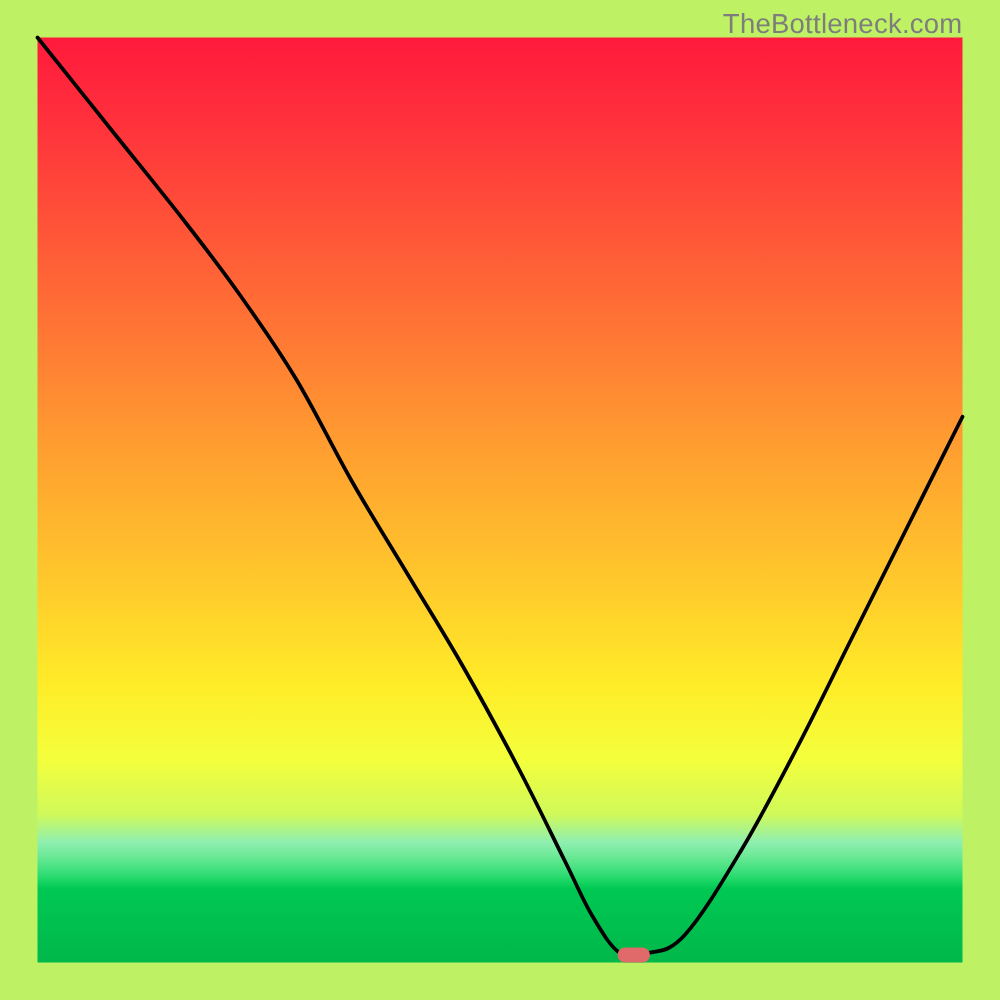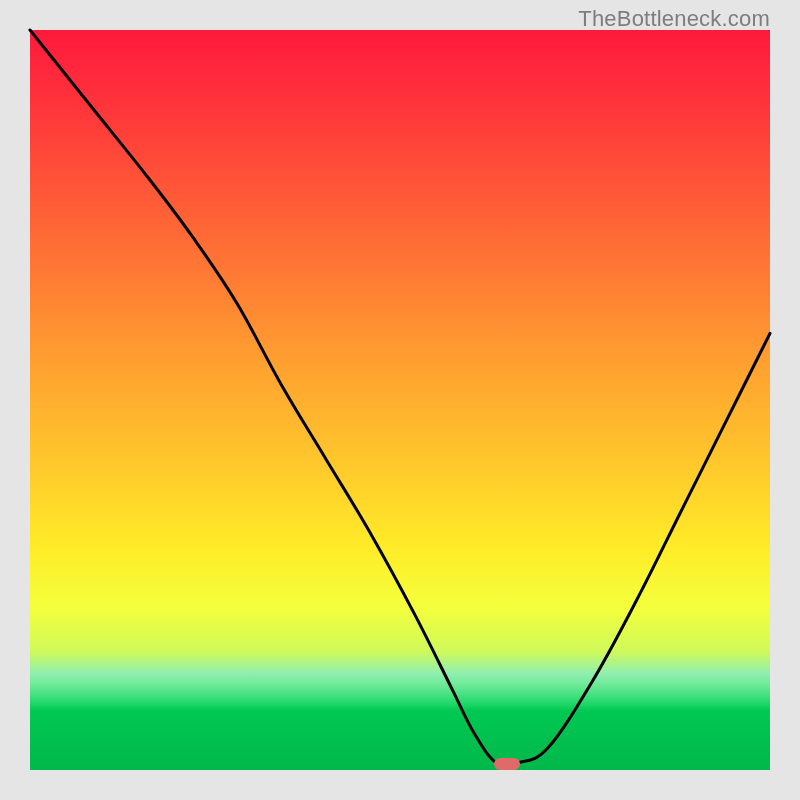--- a/index.html
+++ b/index.html
@@ -10,21 +10,21 @@
     background: #000;
     overflow: hidden;
     font-family: Arial, Helvetica, sans-serif;
   }
   .frame {
     position: absolute;
     left: 0;
     top: 0;
     width: 800px;
     height: 800px;
-    background: #e5e5e5;
+    background: #bef264;
   }
   .plot {
     position: absolute;
     left: 30px;
     top: 30px;
     width: 740px;
     height: 740px;
     
     background: linear-gradient(
       to bottom,

